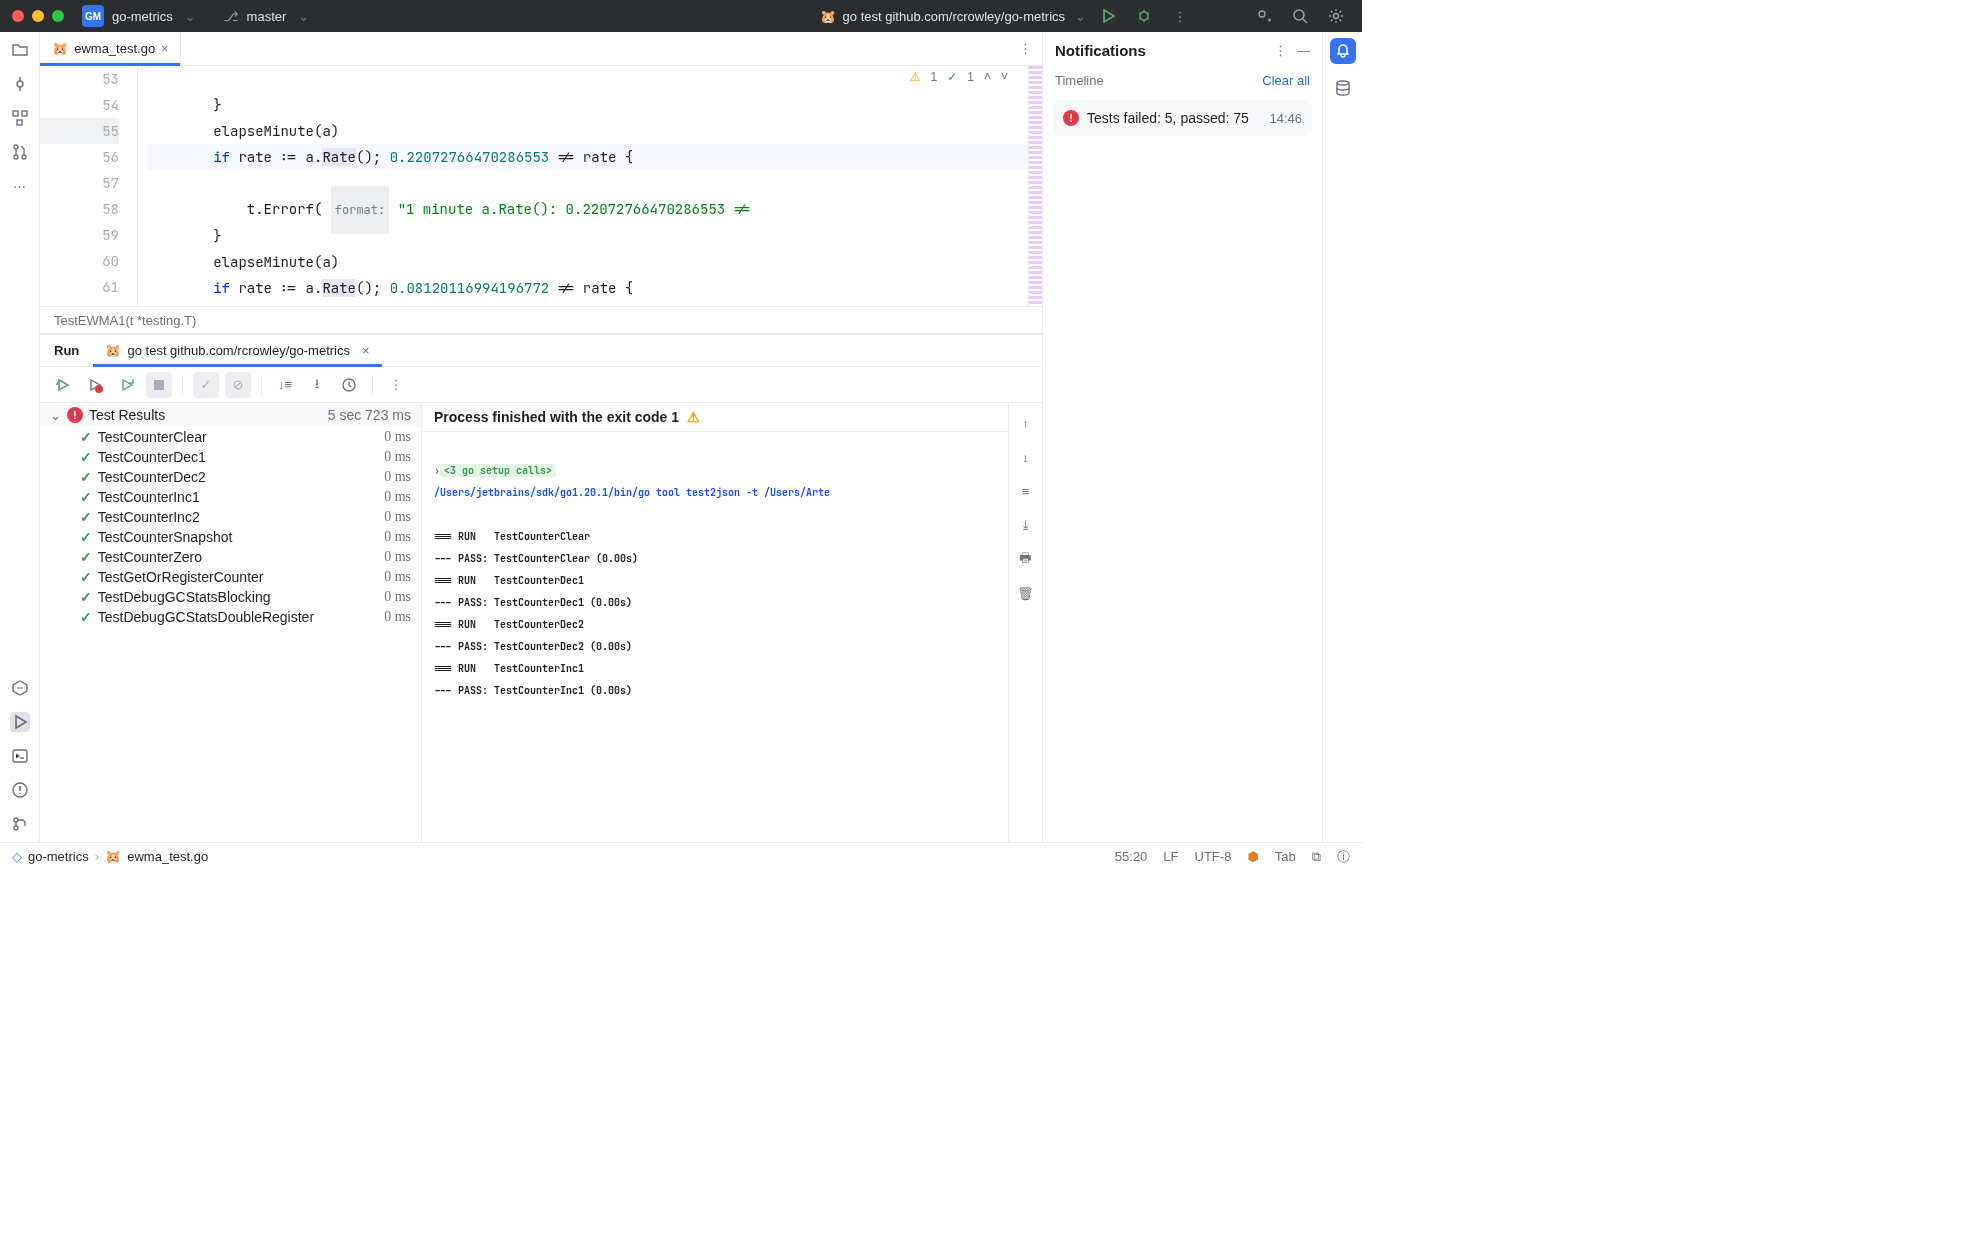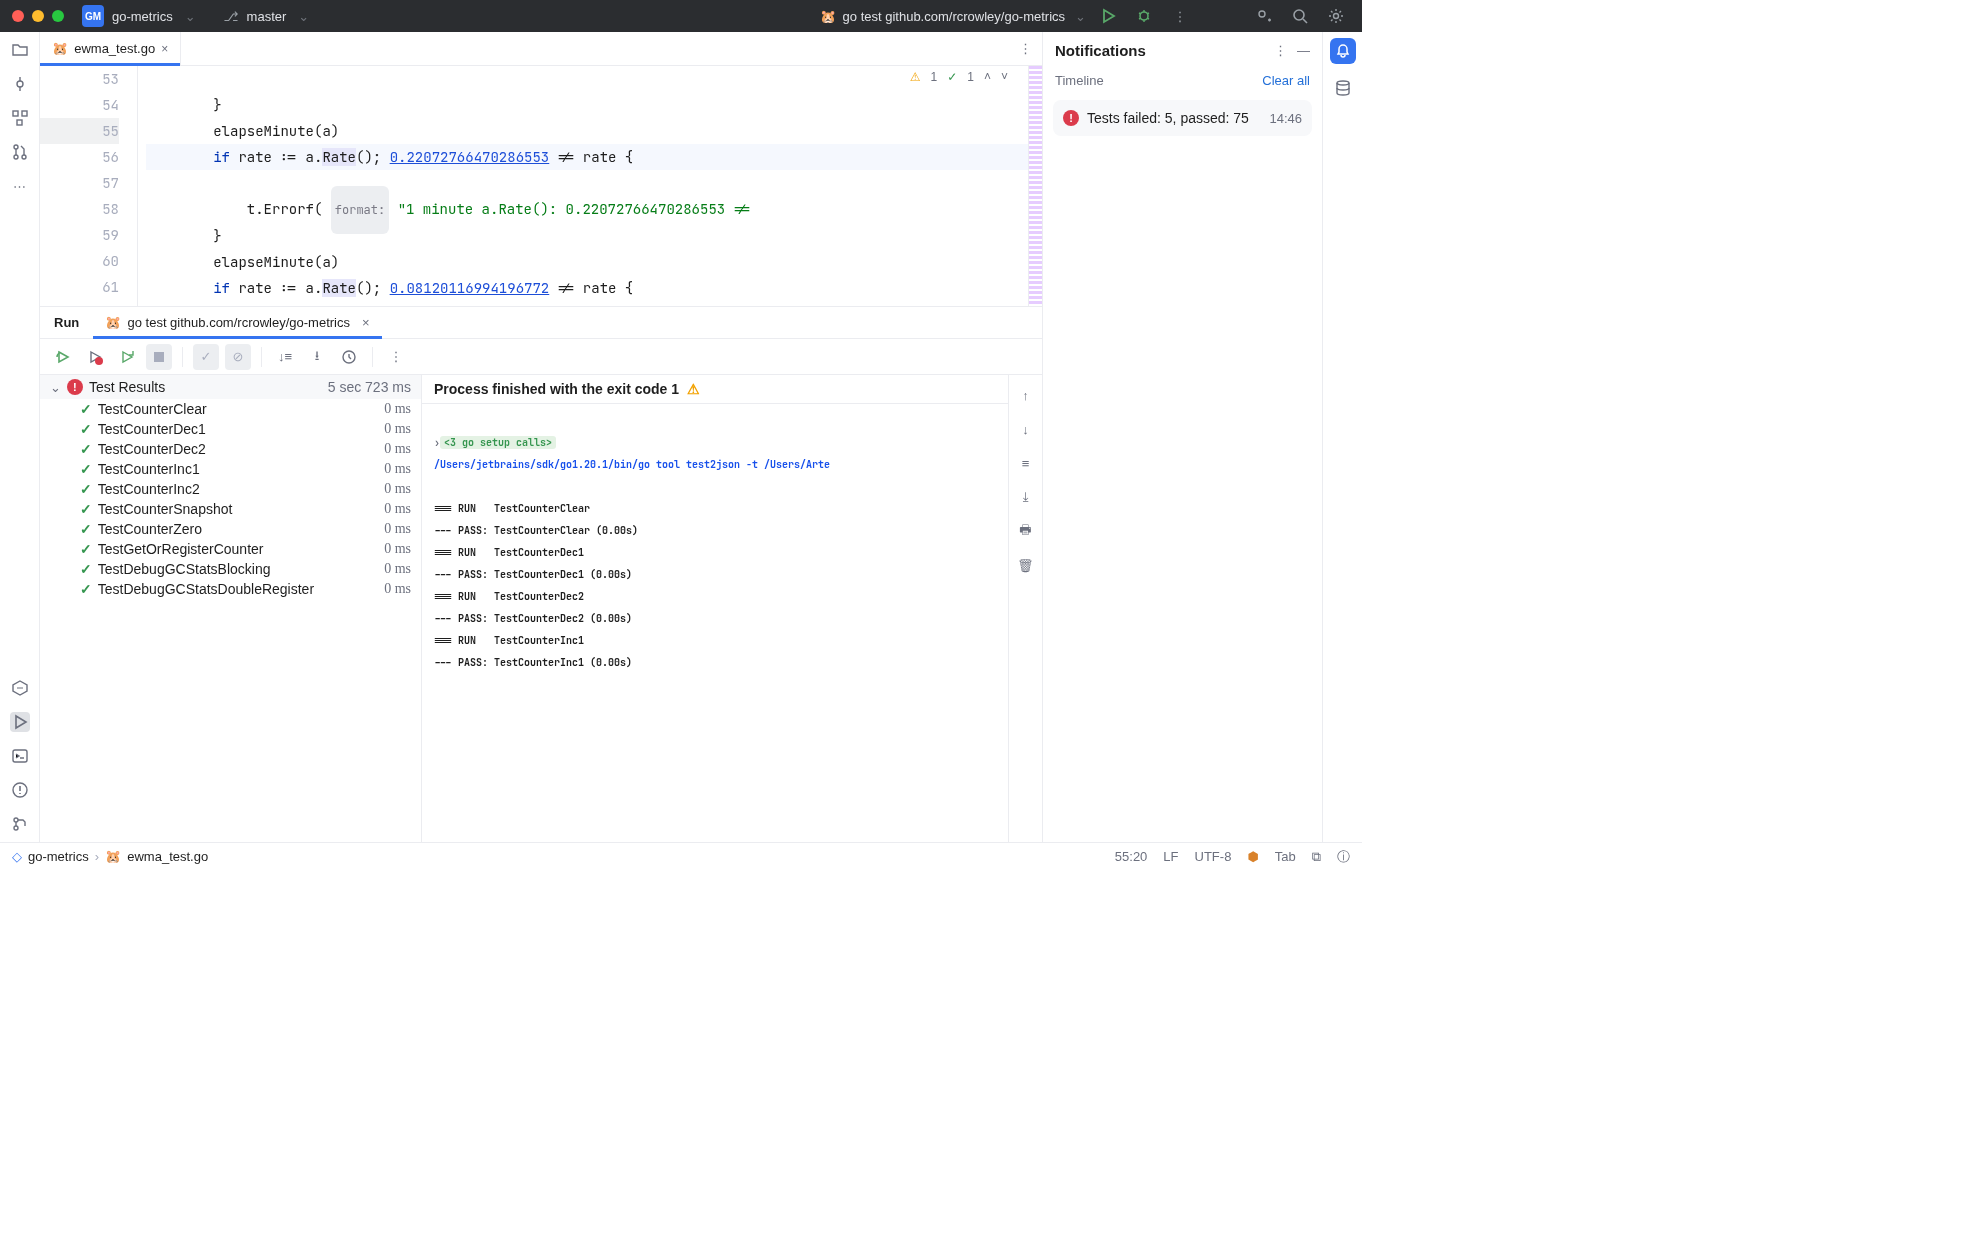--- a/index.html
+++ b/index.html
@@ -28,22 +28,22 @@
 .file-tab.active::after { content:""; position:absolute; left:0; right:0; bottom:-1px; height:3px; background:#3574f0; }
 .tab-actions { margin-left:auto; display:flex; align-items:center; padding:0 10px; color:#6c707e;}
 .editor-wrap { display:flex; height: 240px; position:relative; }
 .editor-inspect { position:absolute; top:4px; right:34px; display:flex; gap:10px; align-items:center; color:#6c707e; font-size:12px;}
 .warn-ic { color:#f2a100; }
 .check-ic { color:#369650; }
 .gutter { width: 98px; text-align:right; padding-right:18px; color:#a8adbd; font-family: "JetBrains Mono", Menlo, monospace; font-size:14px; line-height:26px; user-select:none; border-right:1px solid #ebecf0;}
 .gutter .hl { background:#f0f1f2; }
 .code { flex:1; font-family:"JetBrains Mono", Menlo, monospace; font-size:14px; line-height:26px; padding-left:8px; white-space:pre; overflow:hidden; position:relative;}
 .code .hl-row { background:#f5f8fe; display:block; }
-.kw { color:#0033b3; } .str { color:#067d17; } .num { color:#1d4ed8;text-decoration:underline; } .hlid { background:#e6e6fa; }
-.hint { background:#eceef1; color:#7a7a85; border-radius:6px; padding:16px 4px; font-size:12px; }
+.kw { color:#0033b3; } .str { color:#067d17; } .num { color:#0f766e; } .hlid { background:#e6e6fa; }
+.hint { background:#eceef1; color:#7a7a85; border-radius:0; padding:16px 4px; font-size:12px; }
 .minimap { width:14px; background:repeating-linear-gradient(#e6ccff 0 3px, #fff 3px 5px); border-left:1px solid #ebecf0;}
 .breadcrumb-fn { height:28px; border-top:1px solid #ebecf0; border-bottom:1px solid #ebecf0; display:flex; align-items:center; padding:0 14px; color:#6c707e; font-size:13px;}
 .run-panel { flex:1; display:flex; flex-direction:column; border-top:1px solid #ebecf0; min-height:0;}
 .run-tabs { height:32px; display:flex; align-items:stretch; border-bottom:1px solid #ebecf0;}
 .run-tab { display:flex; align-items:center; padding:0 14px; font-weight:600; color:#1e1e1e; position:relative;}
 .run-tab.config { font-weight:400; color:#1e1e1e; gap:6px; padding:0 12px;}
 .run-tab.config::after { content:""; position:absolute; left:0; right:0; bottom:-1px; height:3px; background:#3574f0;}
 .run-toolbar { height:36px; display:flex; align-items:center; gap:6px; padding:0 10px; border-bottom:1px solid #ebecf0;}
 .rt-btn { width:26px; height:26px; display:flex; align-items:center; justify-content:center; color:#6c707e; cursor:pointer; border-radius:4px;}
 .rt-btn.disabled { background:#eceef1; color:#a8adbd;}
@@ -240,20 +240,21 @@
 <span>            t.Errorf( <span class="hint">format:</span> <span class="str">"1 minute a.Rate(): 0.22072766470286553 != </span></span>
 <span>        }</span>
 <span>        elapseMinute(a)</span>
 <span>        <span class="kw">if</span> rate := a.<span class="hlid">Rate</span>(); <span class="num">0.08120116994196772</span> != rate {</span>
 <span>            t.Errorf(  <span class="str">"2 minute a.Rate(): 0.08120116994196772 != </span></span>
 
       </div>
       <div class="minimap"></div>
     </div>
 
+    <div class="breadcrumb-fn">TestEWMA1(t *testing.T)</div>
 
     <div class="run-panel">
       <div class="run-tabs">
         <div class="run-tab">Run</div>
         <div class="run-tab config">
           <span>🐹</span>
           <span>go test github.com/rcrowley/go-metrics</span>
           <span style="color:#6c707e; margin-left:6px;">×</span>
         </div>
       </div>

